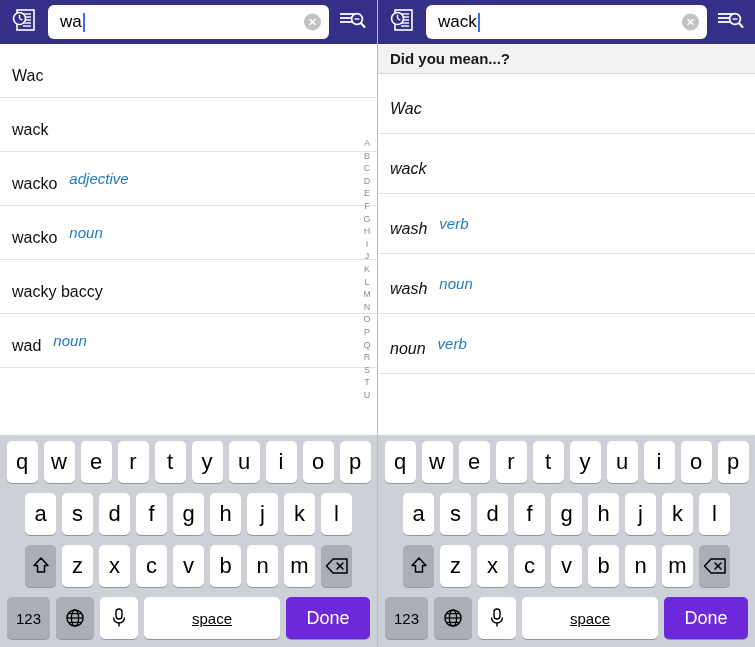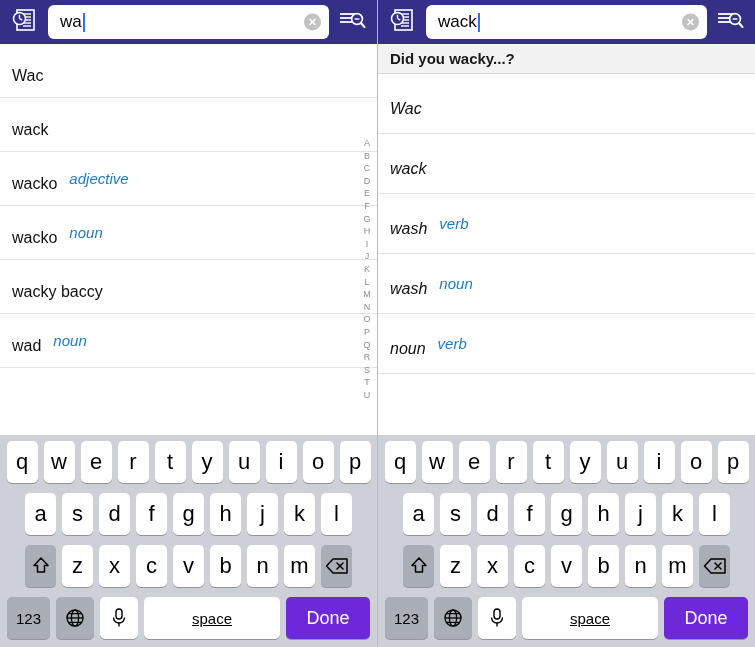--- a/index.html
+++ b/index.html
@@ -420,21 +420,21 @@
             <line x1="2" y1="10" x2="20" y2="10" stroke="#ffffff" stroke-width="1.8"></line>
             <line x1="2" y1="14" x2="14" y2="14" stroke="#ffffff" stroke-width="1.8"></line>
             <circle cx="19" cy="11" r="5.4" fill="#342f87" stroke="#ffffff" stroke-width="1.7"></circle>
             <line x1="16.6" y1="11" x2="21.4" y2="11" stroke="#ffffff" stroke-width="1.4"></line>
             <line x1="22.9" y1="15" x2="26.5" y2="19" stroke="#ffffff" stroke-width="2.1" stroke-linecap="round"></line>
           </svg>
         </span>
       </div>
     </div>
 
-    <div class="section-band">Did you wacky...?</div>
+    <div class="section-band">Did you mean...?</div>
 
     <div class="results right-list">
       <div class="row">
         <span class="term">Wac</span>
         <span class="pos"></span>
       </div>
       <div class="row">
         <span class="term">wack</span>
         <span class="pos"></span>
       </div>

